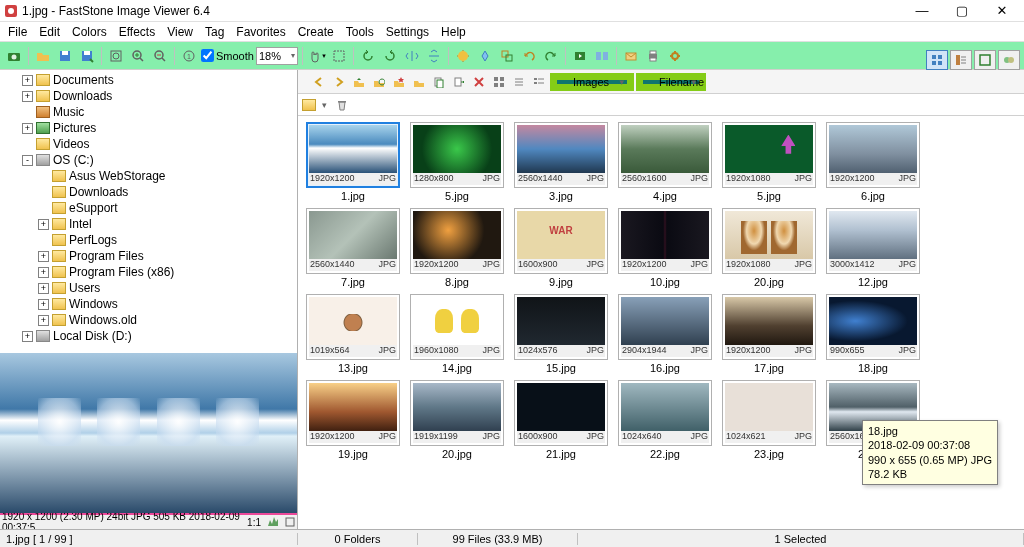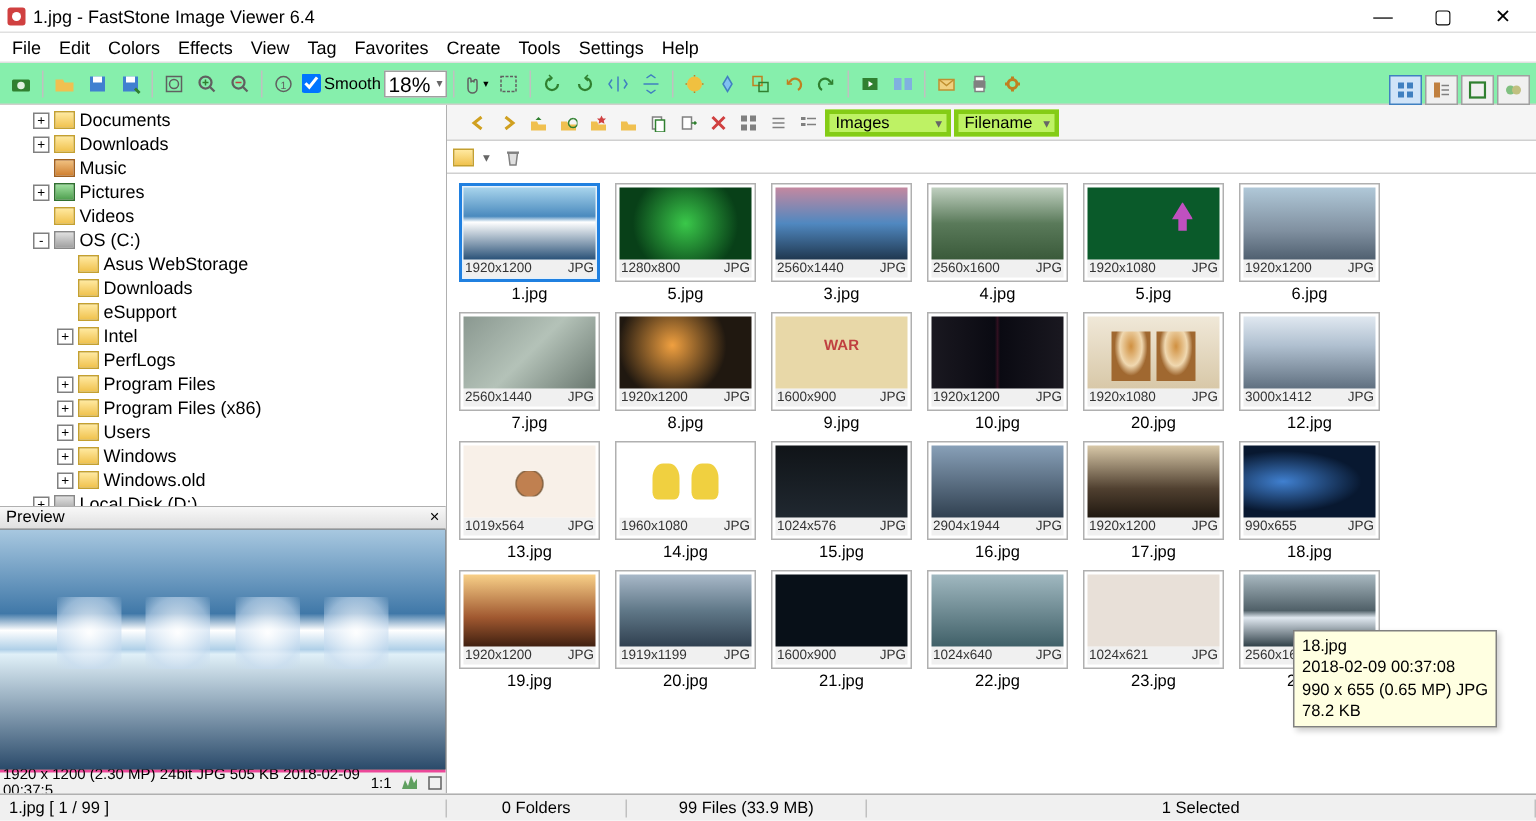--- a/index.html
+++ b/index.html
@@ -9,21 +9,21 @@
 .titlebar .title { flex: 1; font-size: 12px; }
 .winbtns { display: flex; gap: 12px; padding-right: 4px; }
 .winbtn { width: 28px; text-align: center; font-size: 13px; cursor: default; }
 .menubar { height: 20px; background: #fff; display: flex; align-items: center; padding: 0 2px; border-bottom: 1px solid #e0e0e0; font-size: 12px; }
 .menuitem { padding: 2px 6px; cursor: default; }
 .toolbar { height: 28px; background: #86efac; display: flex; align-items: center; padding: 0 4px; border-bottom: 1px solid #d0d0cc; gap: 2px; }
 .tbtn { width: 20px; height: 20px; display: flex; align-items: center; justify-content: center; border: 1px solid transparent; cursor: default; }
 .tsep { width: 1px; height: 18px; background: #c0c0c0; margin: 0 2px; }
 .smooth { display: flex; align-items: center; gap: 2px; font-size: 11px; }
 .zoom { display: flex; align-items: center; border: 1px solid #a0a0a0; background: #fff; height: 18px; padding: 0 2px; font-size: 11px; }
-.zoom input { border: none; width: 32px; font-size: 14px; outline: none; }
+.zoom input { border: none; width: 32px; font-size: 11px; outline: none; }
 .main { flex: 1; display: flex; overflow: hidden; }
 .left { width: 298px; display: flex; flex-direction: column; border-right: 1px solid #b0b0b0; background: #fff; }
 .tree { flex: 1; overflow: auto; padding: 2px; font-size: 12px; background: #fff; position: relative; }
 .tree-row { display: flex; align-items: center; height: 16px; padding-left: 4px; white-space: nowrap; }
 .tree-row .tog { width: 11px; height: 11px; border: 1px solid #808080; display: inline-flex; align-items: center; justify-content: center; margin-right: 3px; font-size: 9px; line-height: 9px; cursor: default; background: #fff; }
 .tree-row .nog { width: 11px; margin-right: 3px; display: inline-block; }
 .tree-row .ic { width: 14px; height: 12px; margin-right: 3px; display: inline-block; }
 .folder-ic { background: linear-gradient(#ffe9a0,#f0c24e); border:1px solid #c4a030; }
 .drive-ic { background: linear-gradient(#e0e0e0,#a0a0a0); border:1px solid #888; }
 .pic-ic { background: linear-gradient(#a0e0a0,#50a050); border:1px solid #307030; }
@@ -32,21 +32,21 @@
 .preview-hdr .x { margin-left:auto; margin-right:4px; cursor:default; }
 .preview { height: 160px; background: #333; position: relative; overflow:hidden; }
 .preview-img { position:absolute; inset:0; background: linear-gradient(180deg, #a8c8e0 0%, #4078a8 35%, #fff 42%, #b0d0e8 50%, #e0f0f8 52%, #2a4a6a 100%); }
 .preview-trees { position:absolute; bottom:42%; left:10%; right:10%; height:30%; display:flex; justify-content:space-around; }
 .ptree { width:18%; height:100%; background: radial-gradient(ellipse at center, rgba(255,255,255,0.9) 0%, rgba(200,220,240,0.6) 70%, transparent 100%); }
 .preview-bar { height: 16px; background:#f0f0f0; border-top:2px solid #ec4899; font-size:10px; display:flex; align-items:center; padding:0 2px; gap:6px; }
 .preview-bar span.r { margin-left:auto; }
 .right { flex:1; display:flex; flex-direction:column; background:#fff; overflow:hidden; }
 .navbar { height:24px; display:flex; align-items:center; padding:0 4px; border-bottom:1px solid #d0d0d0; gap:2px; background:#f5f5f5; }
 .nbtn { width:18px; height:18px; display:flex; align-items:center; justify-content:center; cursor:default; border:1px solid transparent; }
-.nsel { border:3px solid #84cc16; background:#bef264; height:18px; font-size:11px; padding:0 14px 0 4px; display:flex; align-items:center; position:relative; }
+.nsel { border:7px solid #84cc16; background:#0f766e; height:18px; font-size:11px; padding:0 14px 0 16px; display:flex; align-items:center; position:relative; }
 .nsel::after { content:"▾"; position:absolute; right:3px; font-size:9px; color:#666; }
 .pathbar { height:22px; display:flex; align-items:center; padding:0 4px; border-bottom:1px solid #d0d0d0; gap:4px; background:#fff; }
 .pathbar .fic { width:14px; height:12px; }
 .pathbar input { flex:1; border:1px solid #a0a0a0; height:18px; padding:0 3px; font-size:11px; }
 .pathbar .dd { font-size:9px; color:#666; margin:0 2px; }
 .pathbar .trash { margin-left:2px; }
 .thumbs { flex:1; overflow:auto; padding:6px 8px; background:#fff; }
 .trow { display:flex; gap:10px; margin-bottom:6px; }
 .thumb { width:94px; display:flex; flex-direction:column; align-items:center; }
 .tframe { width:94px; height:66px; border:1px solid #b0b0b0; background:#fff; padding:2px; display:flex; flex-direction:column; }
@@ -402,24 +402,20 @@
           <span class="tog">+</span>
           <span class="ic folder-ic"></span>
           <span>Windows.old</span>
         </div>
         <div class="tree-row" style="padding-left: 20px;">
           <span class="tog">+</span>
           <span class="ic drive-ic"></span>
           <span>Local Disk (D:)</span>
         </div>
       </div>
-    <div class="preview-hdr">
-      <span>Preview</span>
-      <span class="x">×</span>
-    </div>
     <div class="preview">
       <div class="preview-img">
         <div class="preview-trees">
             <div class="ptree"></div>
             <div class="ptree"></div>
             <div class="ptree"></div>
             <div class="ptree"></div>
           </div>
       </div>
     </div>

